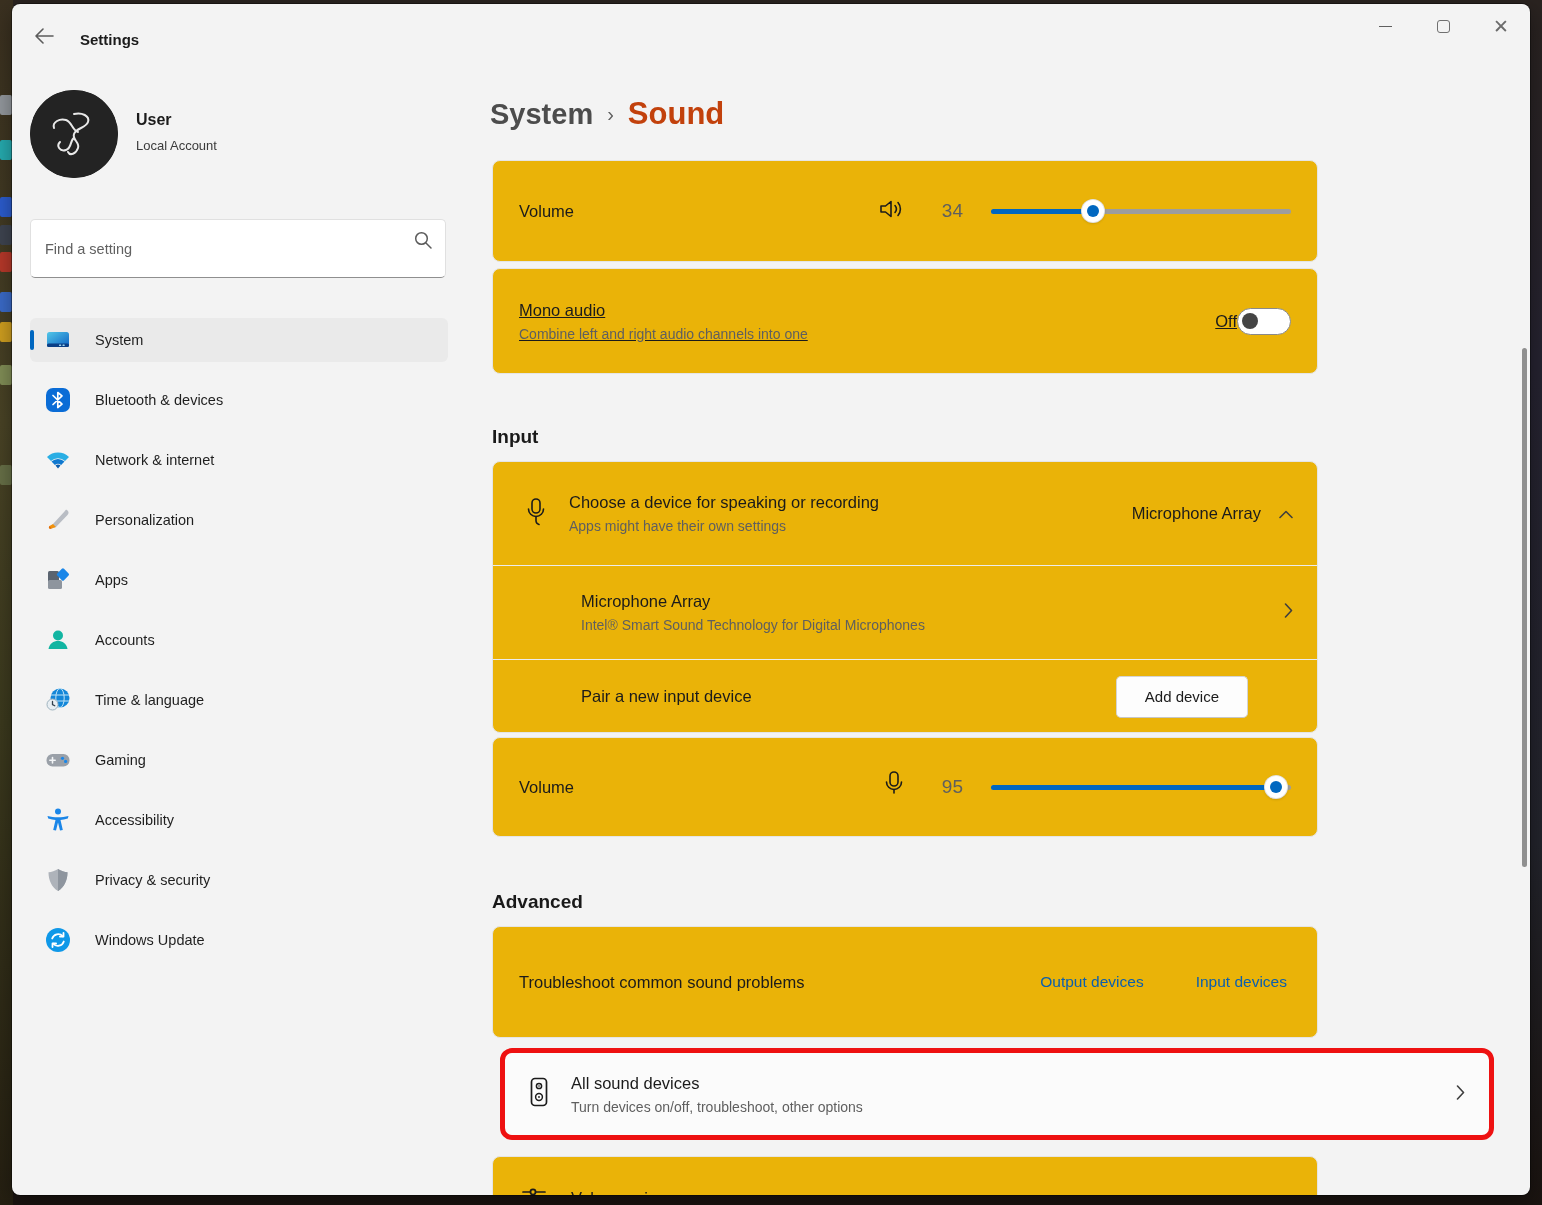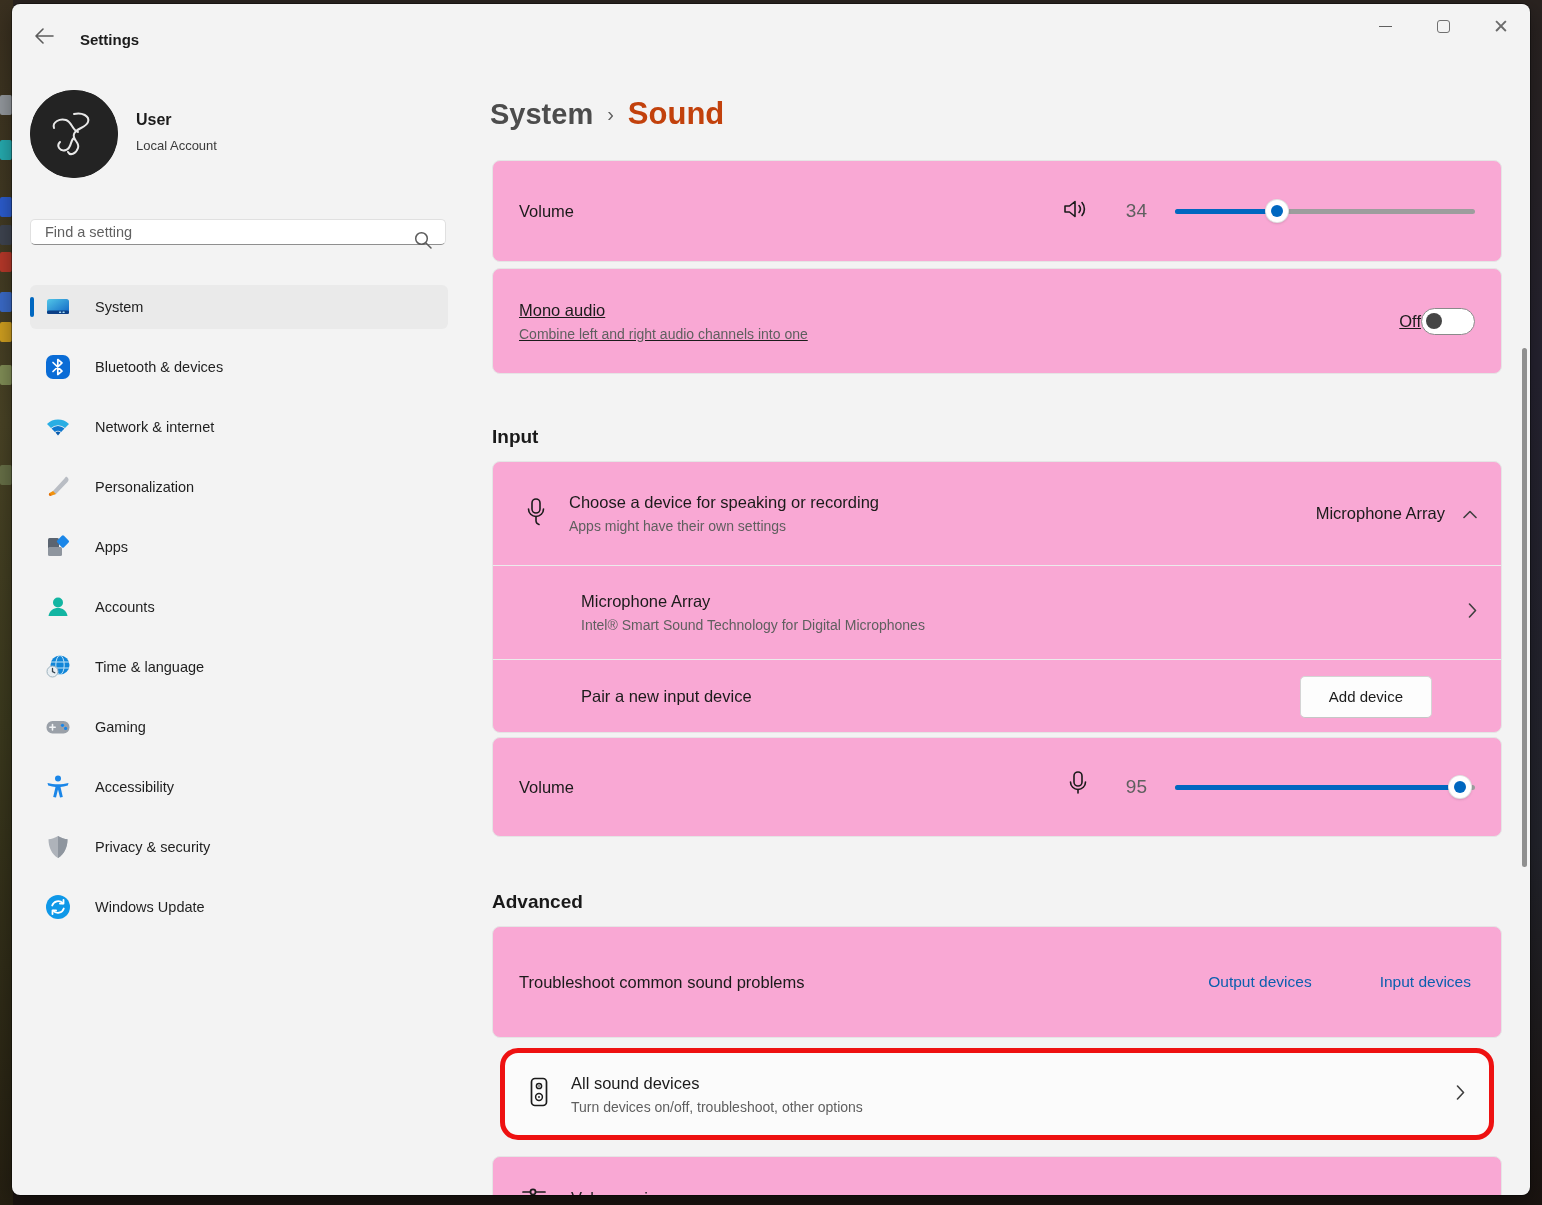--- a/index.html
+++ b/index.html
@@ -30,21 +30,21 @@
   .glyph-max { width:13px; height:13px; border:1.4px solid #707070; border-radius:3px; }
   .glyph-close { font-size:19px; color:#6b6b6b; line-height:1; }
 
   
   .sidebar { position:absolute; left:18px; top:72px; width:418px; }
   .user-block { position:relative; height:150px; }
   .avatar { position:absolute; left:0; top:14px; width:88px; height:88px; border-radius:50%;
     background:#232323; overflow:hidden; display:flex; align-items:center; justify-content:center; }
   .user-name { position:absolute; left:106px; top:35px; font-size:16px; font-weight:700;text-align:center; }
   .user-type { position:absolute; left:106px; top:62px; font-size:13px; color:#3b3b3b; }
-  .search-box { position:relative; margin-top:-7px; width:416px; height:26px; background:#ffffff;
+  .search-box { position:relative; margin-top:-7px; width:416px; height:59px; background:#ffffff;
     border:1px solid #e0e0e0; border-bottom:1px solid #8f8f8f; border-radius:5px; }
   .search-box input { width:100%; height:100%; border:none; outline:none; background:transparent;
     padding:0 40px 0 14px; font-size:14.5px; font-family:"Liberation Sans",sans-serif; color:#1b1b1b; }
   .search-box input::placeholder { color:#616161; }
   .search-icon { position:absolute; right:12px; top:10px; color:#5b5b5b; }
 
   .nav { margin-top:40px; display:flex; flex-direction:column; gap:16px; }
   .nav-item { position:relative; height:44px; border-radius:6px; display:flex; align-items:center;
     padding-left:15px; gap:24px; cursor:pointer; }
   .nav-item.selected { background:#eaeaea; }
@@ -53,21 +53,21 @@
   .nav-label { font-size:14.5px; color:#1f1f1f; }
   .nav-icon { width:26px; height:26px; flex:0 0 26px; display:flex; align-items:center; justify-content:center; }
 
   
   .main { position:absolute; left:480px; top:0; width:1010px; height:1191px; }
   .breadcrumb { position:absolute; left:-2px; top:92px; display:flex; align-items:baseline; gap:14px; }
   .crumb-section { font-size:29px; font-weight:600; color:#4c4c4c; cursor:pointer; }
   .crumb-sep { font-size:20px; color:#5f5f5f; transform:translateY(-3px); }
   .crumb-page { font-size:31px; font-weight:700; color:#c2410c; }
 
-  .card { position:absolute; left:0; width:1010px; background:#f9a8d4;
+  .card { position:absolute; left:0; width:826px; background:#eab308;
     border:1px solid #e5e5e5; border-radius:8px; }
   .row { display:flex; align-items:center; }
   .row-title { font-size:16.5px; color:#1b1b1b; }
   .row-sub { font-size:14px; color:#5f5f5f; margin-top:6px; }
   .section-header { position:absolute; left:0; font-size:19px; font-weight:700; color:#191919; }
 
   
   .slider-group { display:flex; align-items:center; gap:28px; }
   .slider-value { font-size:19px; color:#5f5f5f; min-width:30px; text-align:right; }
   .slider { position:relative; width:300px; height:24px; cursor:pointer; }
@@ -86,21 +86,21 @@
   .toggle .knob { position:absolute; left:4px; top:4px; width:16px; height:16px; border-radius:50%; background:#454545; }
 
   .chev { color:#3f3f3f; }
   .combo-value { font-size:16.5px; color:#1b1b1b; }
   .divider { height:1px; background:#ececec; }
   .btn { background:#fdfdfd; border:1px solid #d4d4d4; border-bottom-color:#c6c6c6;
     border-radius:5px; font-size:15px; color:#1b1b1b; padding:0 28px; height:42px;
     font-family:"Liberation Sans",sans-serif; cursor:pointer; }
   .link { font-size:15.5px; color:#0b5fae; cursor:pointer; }
 
-  .annotation-box { position:absolute; left:8px; width:994px; border:5px solid #ee1111; border-radius:18px;
+  .annotation-box { position:absolute; left:8px; width:994px; border:5px solid #ee1111; border-radius:12px;
     background:#fbfbfb; overflow:hidden; }
   .scrollbar-thumb { position:absolute; left:1510px; top:344px; width:5px; height:519px;
     border-radius:3px; background:#8f8f8f; }
 </style>
 </head>
 <body>
 
 <div class="desktop-strip">
   <div class="blk" style="top:95px;background:#9aa0a6"></div>
   <div class="blk" style="top:140px;background:#25b3b9"></div>
@@ -412,21 +412,21 @@
           </div>
         </div>
       </div>
     </div>
 
     <div class="section-header" style="top:887px;">Advanced</div>
 
     <div class="card" style="top:922px;height:112px;">
       <div class="row" style="height:100%;padding:0 30px 0 26px;">
         <span class="row-title">Troubleshoot common sound problems</span>
-        <div style="margin-left:auto;display:flex;gap:68px;">
+        <div style="margin-left:auto;display:flex;gap:52px;">
           <span class="link">Output devices</span>
           <span class="link">Input devices</span>
         </div>
       </div>
     </div>
 
     <div class="annotation-box" style="top:1044px;height:92px;">
       <div class="row" style="height:82px;padding:0 24px 0 24px;">
         <span style="margin-right:22px;">
           <svg width="20" height="32" viewBox="0 0 20 32">

